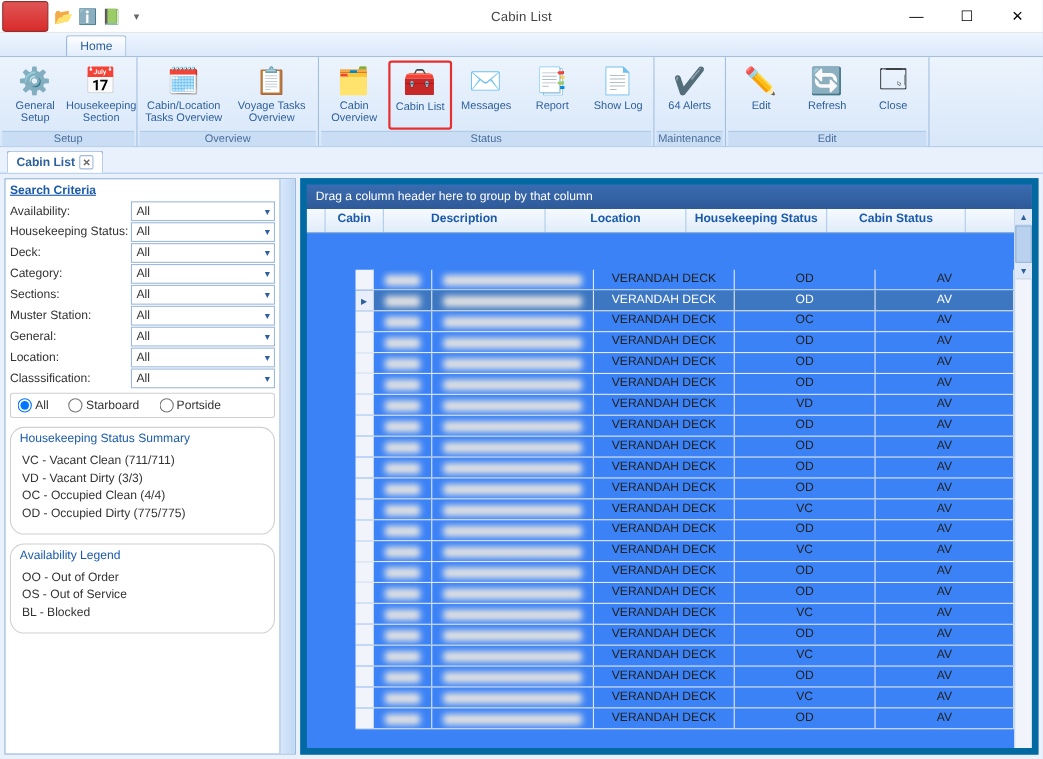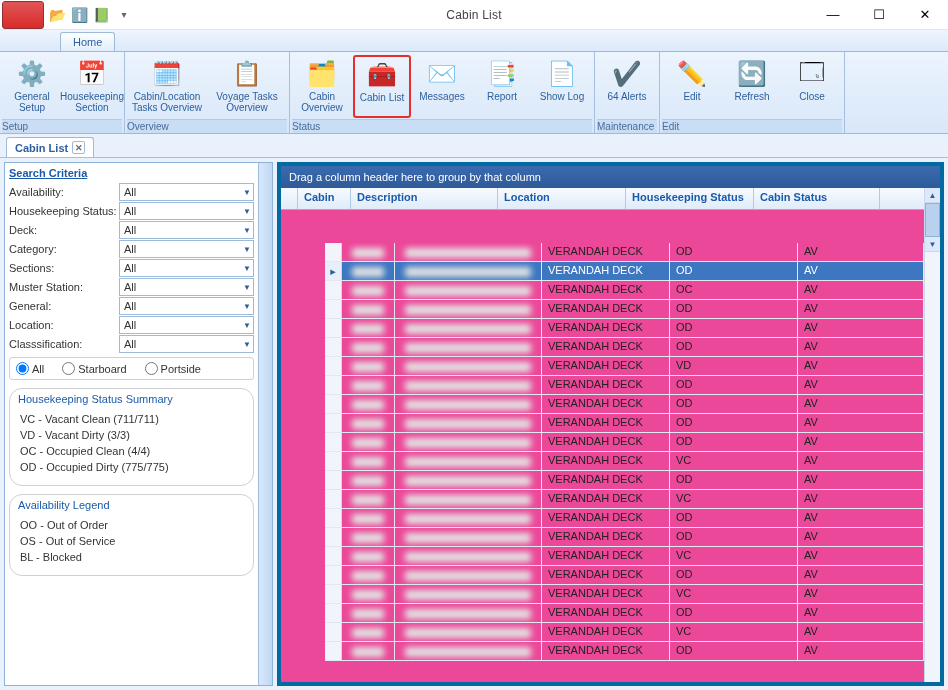--- a/index.html
+++ b/index.html
@@ -16,21 +16,21 @@
   .title { position:absolute; left:0; right:0; text-align:center; color:#444; font-size:12px; pointer-events:none; letter-spacing:0.2px; }
 
   
   .tabrow { height:22px; background:linear-gradient(#eef5fe,#dbe9fb); border-bottom:1px solid #9db9db; display:flex; align-items:flex-end; padding-left:60px; }
   .ribtab { padding:3px 12px; background:linear-gradient(#fefeff,#e1edfb); border:1px solid #9db9db; border-bottom:none; border-radius:3px 3px 0 0; color:#2c5f9d; font-size:11px; }
 
   
   .ribbon { height:82px; background:linear-gradient(#ecf4fd,#d8e7f9); border-bottom:1px solid #9db9db; display:flex; }
   .group { height:100%; border-right:1px solid #a3c0e3; padding:2px 2px 0 2px; display:flex; flex-direction:column; }
   .groupbtns { flex:1; display:flex; }
-  .grouplabel { text-align:left; color:#4a6c99; font-size:10px; background:#c9def5; border-top:1px solid #b0cbe8; padding:1px 0; }
+  .grouplabel { text-align:center; color:#4a6c99; font-size:10px; background:#c9def5; border-top:1px solid #b0cbe8; padding:1px 0; }
   .rbtn { width:58px; margin:1px; padding:2px 2px 0 2px; display:flex; flex-direction:column; align-items:center; text-align:center; border:1px solid transparent; border-radius:3px; cursor:pointer; }
   .rbtn.highlight { border:2px solid #e63030; border-radius:3px; }
   .ricon { width:32px; height:32px; display:flex; align-items:center; justify-content:center; font-size:24px; }
   .rlabel { font-size:10px; line-height:11px; color:#2c5f9d; margin-top:1px; height:22px; display:flex; align-items:flex-start; justify-content:center; }
 
   
   .doctab-area { height:24px; background:#e9f2fc; border-bottom:1px solid #a3c0e3; display:flex; align-items:flex-end; padding-left:6px; padding-top:4px; }
   .doctab { padding:3px 8px; background:#fff; border:1px solid #9db9db; border-bottom:none; border-radius:3px 3px 0 0; color:#2c5f9d; font-weight:bold; font-size:11px; display:flex; align-items:center; gap:4px; }
   .closex { width:13px; height:13px; border:1px solid #9db9db; border-radius:2px; display:flex; align-items:center; justify-content:center; font-size:9px; color:#666; cursor:pointer;}
 
@@ -44,21 +44,21 @@
   .filterrow .combo { flex:1; height:18px; border:1px solid #9db9db; background:#fff; display:flex; align-items:center; justify-content:space-between; padding:0 2px 0 4px; color:#333; font-size:11px; cursor:pointer;}
   .combo .arrow { color:#2c5f9d; font-size:8px;}
   .radiorow { border:1px solid #d0d0d0; border-radius:3px; padding:4px 6px; margin-top:4px; display:flex; gap:18px; align-items:center;}
   .radiolbl { display:flex; align-items:center; gap:3px; color:#333; font-size:11px;}
   .fieldset { border:1px solid #d0d0d0; border-radius:13px; margin-top:8px; }
   .fieldset .fslegend { color:#1b5aab; font-size:11px; padding:4px 8px 2px 8px; }
   .fieldset .fsbody { padding:4px 10px 10px 10px; color:#333; line-height:16px;}
   .sidebarstrip { width:14px; background:linear-gradient(90deg,#d8e8fb,#c0d8f3); border-left:1px solid #9db9db;}
 
   
-  .rightpanel { flex:1; border:4px solid #0369a1; background:#ec4899; display:flex; flex-direction:column; }
+  .rightpanel { flex:1; border:6px solid #0369a1; background:#3b82f6; display:flex; flex-direction:column;text-align:center; }
   .groupby { height:22px; background:linear-gradient(#3a6bb0,#2e5a98); color:#fff; font-size:11px; display:flex; align-items:center; padding-left:8px;}
   .gridhdr { height:22px; background:linear-gradient(#f6faff,#e0ecf9); border-bottom:1px solid #8fb2d8; display:flex; }
   .gridhdr div { border-right:1px solid #b0cbe8; padding:3px 6px; color:#1b5aab; font-weight:bold; font-size:11px; }
   .gridbody { flex:1; overflow:hidden; position:relative;margin-left:44px;}
   .gridrow { display:flex; height:19px; border-bottom:1px solid #e1e8f2; }
   .gridrow .cell { border-right:1px solid #e1e8f2; padding:2px 6px; color:#222; font-size:11px; white-space:nowrap; overflow:hidden;}
   .rowindicator { width:17px; background:#f1f5fb; border-right:1px solid #c9d9ec; flex:none;}
   .gridrow.selected { background:#3d77c2; }
   .gridrow.selected .cell { color:#fff; }
   .gridrow.selected .rowindicator { background:#e8effa; color:#2c5f9d; display:flex; align-items:center; justify-content:center; }

